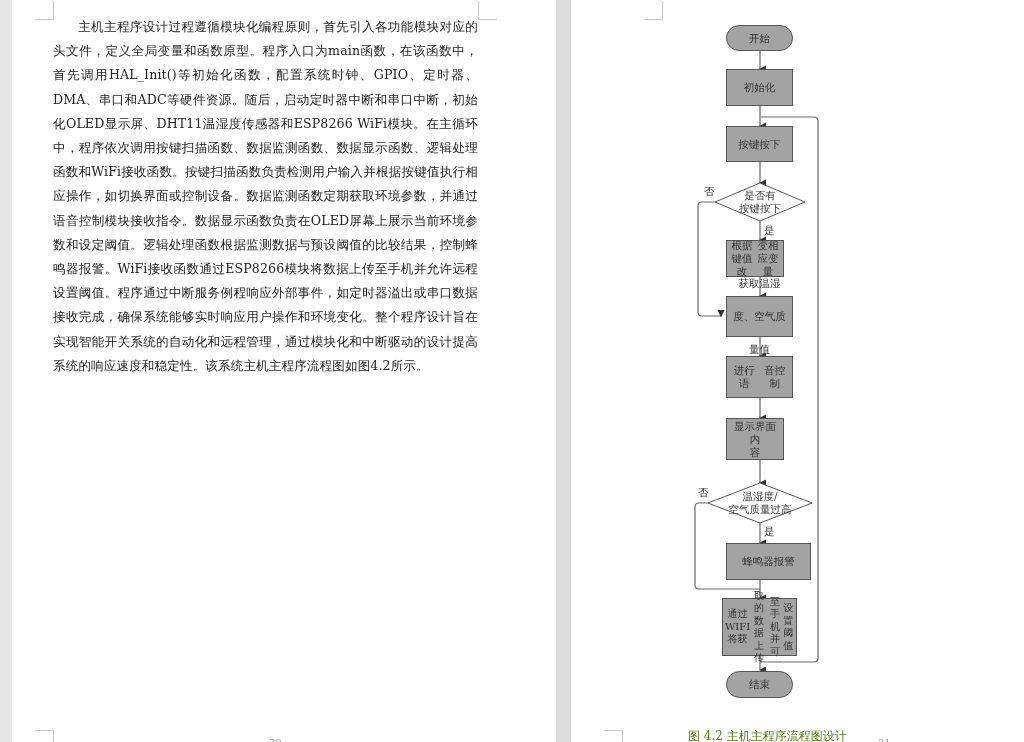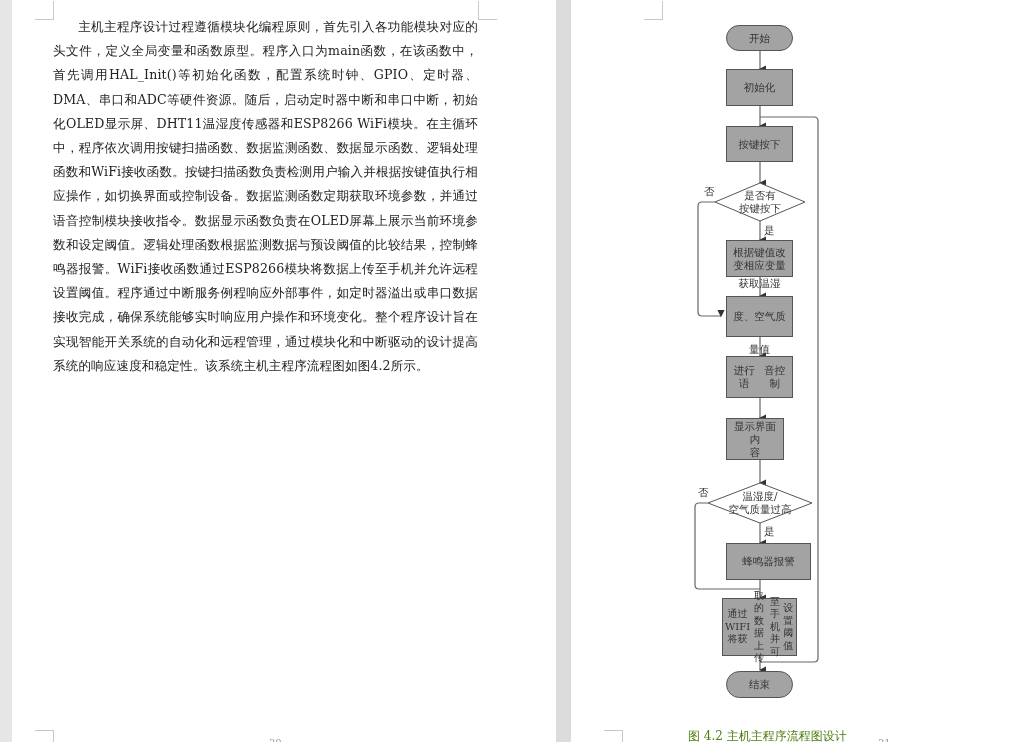--- a/index.html
+++ b/index.html
@@ -88,21 +88,21 @@
     <div class="fc-node" style="left:155px;top:69px;width:67px;height:37px;">初始化</div>
     <div class="fc-node" style="left:155px;top:126px;width:67px;height:36px;">按键按下</div>
 
     <div class="fc-diamond-label" style="left:149px;top:189px;width:80px;">
       <div>是否有</div>
       <div>按键按下</div>
     </div>
     <div class="fc-tag" style="left:133px;top:185px;">否</div>
     <div class="fc-tag" style="left:193px;top:224px;">是</div>
 
-    <div class="fc-node" style="left:155px;top:240px;width:67px;height:37px;flex-direction:column;">
+    <div class="fc-node" style="left:155px;top:240px;width:58px;height:37px;flex-direction:row;">
       <div>根据键值改</div>
       <div>变相应变量</div>
     </div>
     <div class="fc-node" style="left:155px;top:296px;width:67px;height:41px;flex-direction:column;gap:20px;">
       <div>获取温湿</div>
       <div>度、空气质</div>
       <div>量值</div>
     </div>
     <div class="fc-node" style="left:155px;top:356px;width:67px;height:42px;flex-direction:row;">
       <div>进行语</div>

